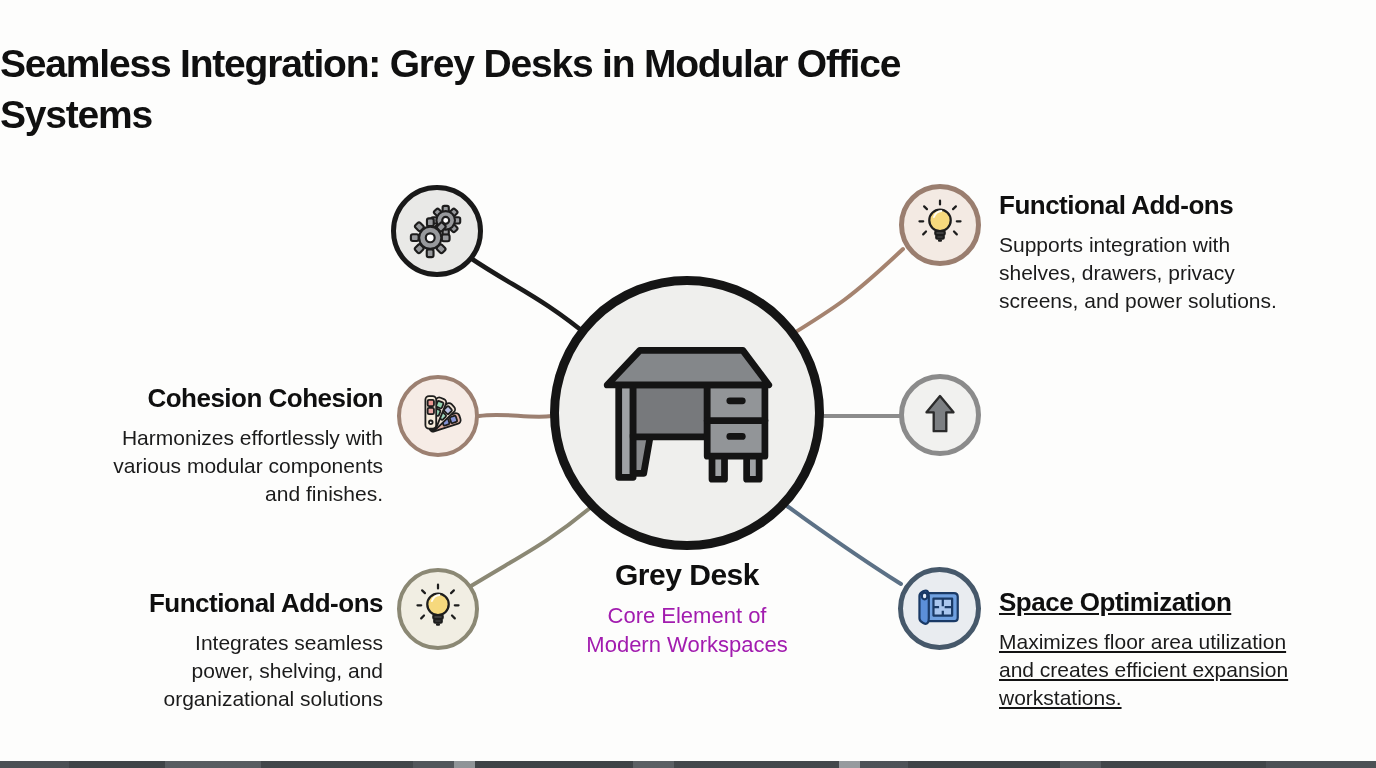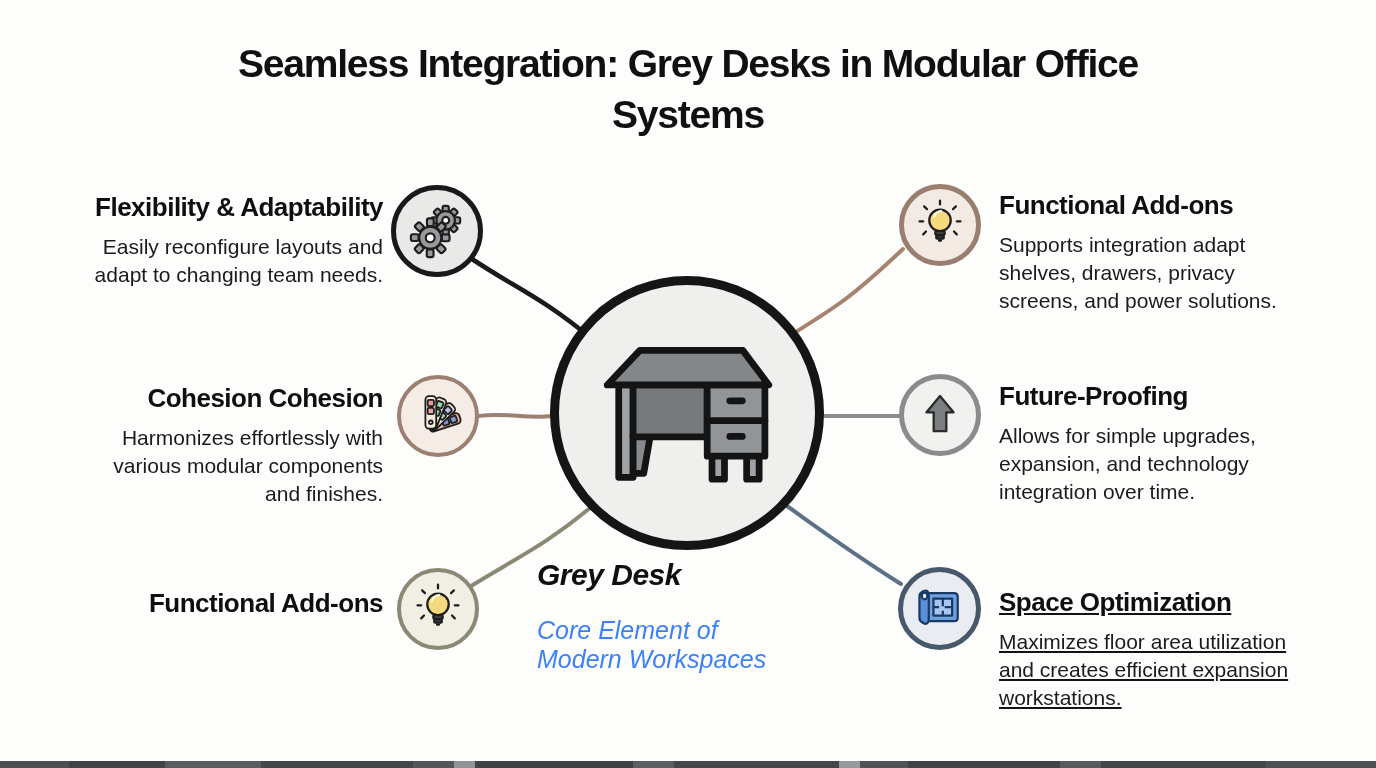--- a/index.html
+++ b/index.html
@@ -6,21 +6,21 @@
   body{
     width:1376px;height:768px;position:relative;overflow:hidden;
     background:#fdfdfc;
     font-family:"Liberation Sans", sans-serif;
     color:#131313;
   }
   .canvas{position:absolute;inset:0;}
   
   .main-title{
     position:absolute;top:38px;left:0;width:100%;
-    text-align:center;font-size:39px;font-weight:bold;line-height:51px;
+    font-size:39px;font-weight:bold;line-height:51px;
     letter-spacing:-1.2px;color:#101010;white-space:pre-line;margin:0;
   }
   
   svg.connectors{position:absolute;left:0;top:0;z-index:1;}
   
   .circle{
     position:absolute;border-radius:50%;z-index:2;
     display:flex;align-items:center;justify-content:center;box-sizing:border-box;
   }
   .center-circle{
@@ -44,24 +44,24 @@
   .left-text{left:25px;width:358px;text-align:right;}
   .right-text{left:999px;width:350px;text-align:left;}
   .t-l1{top:192px;}
   .t-l2{top:383px;}
   .t-l3{top:588px;}
   .t-r1{top:190px;}
   .t-r2{top:381px;}
   .t-r3{top:587px;text-decoration:underline;}
   
   .center-label{
-    position:absolute;top:558px;left:537px;width:300px;text-align:left;z-index:3;font-style:italic;
+    position:absolute;top:558px;left:537px;width:300px;text-align:center;z-index:3;
   }
   .center-label .heading{font-size:30px;font-weight:bold;letter-spacing:-0.5px;color:#0f0f0f;}
-  .center-label .sub{margin-top:24px;font-size:25px;line-height:29px;color:#3b82f6;white-space:pre-line;}
+  .center-label .sub{margin-top:9px;font-size:22px;line-height:29px;color:#a21caf;white-space:pre-line;}
   
   .bottom-smudge{
     position:absolute;left:0;bottom:0;width:100%;height:7px;z-index:4;opacity:.92;
     background:linear-gradient(90deg,
       #3c4146 0 5%, #2f3438 5% 12%, #4a4f54 12% 19%, #32373b 19% 30%,
       #43484d 30% 33%, #868b8f 33% 34.5%, #2e3337 34.5% 46%, #4d5257 46% 49%,
       #33383c 49% 61%, #8d9296 61% 62.5%, #3f444a 62.5% 66%, #2f3438 66% 77%,
       #484d52 77% 80%, #31363a 80% 92%, #3d4247 92% 100%);
   }
 </style>
@@ -100,25 +100,20 @@
       </g>
     </svg>
   </div>
 
   <div class="center-label">
     <div class="heading">Grey Desk</div>
     <div class="sub">Core Element of
 Modern Workspaces</div>
   </div>
 
-  <div class="node-text left-text t-l1">
-    <h2>Flexibility &amp; Adaptability</h2>
-    <p>Easily reconfigure layouts and
-adapt to changing team needs.</p>
-  </div>
   <div class="circle c-l1">
     <svg viewBox="0 0 60 60" width="58" height="58">
       <g fill="#97999c" stroke="#1d1d1d" stroke-width="2.2">
         <g>
           <rect x="35.8" y="4" width="6.4" height="7" rx="1.8" transform="rotate(0 39 19)"></rect>
           <rect x="35.8" y="4" width="6.4" height="7" rx="1.8" transform="rotate(45 39 19)"></rect>
           <rect x="35.8" y="4" width="6.4" height="7" rx="1.8" transform="rotate(90 39 19)"></rect>
           <rect x="35.8" y="4" width="6.4" height="7" rx="1.8" transform="rotate(135 39 19)"></rect>
           <rect x="35.8" y="4" width="6.4" height="7" rx="1.8" transform="rotate(180 39 19)"></rect>
           <rect x="35.8" y="4" width="6.4" height="7" rx="1.8" transform="rotate(225 39 19)"></rect>
@@ -172,20 +167,23 @@
           <rect x="18.5" y="12" width="7" height="7" rx="1.5" fill="#ec9a94"></rect>
           <rect x="18.5" y="21" width="7" height="7" rx="1.5" fill="#e8a8a4"></rect>
           <circle cx="22" cy="37" r="2" fill="#fff"></circle>
         </g>
       </g>
     </svg>
   </div>
 
   <div class="node-text left-text t-l3">
     <h2>Functional Add-ons</h2>
+    <p>Integrates seamless
+power, shelving, and
+organizational solutions</p>
   </div>
   <div class="circle c-l3">
     <svg viewBox="0 0 60 60" width="56" height="56">
       <g stroke="#1d1d1d" stroke-width="2.4" stroke-linecap="round">
         <line x1="30" y1="8" x2="30" y2="4"></line>
         <line x1="16" y1="13" x2="13" y2="10"></line>
         <line x1="44" y1="13" x2="47" y2="10"></line>
         <line x1="12" y1="26" x2="8" y2="26"></line>
         <line x1="48" y1="26" x2="52" y2="26"></line>
         <line x1="15" y1="37" x2="12" y2="40"></line>
@@ -194,21 +192,21 @@
         <path d="M 23.5 21.5 Q 25.5 15.5 31.5 15" fill="none" stroke="#fffdf2" stroke-width="2"></path>
         <rect x="25" y="36.5" width="10" height="4" rx="1" fill="#4a4a4a"></rect>
         <rect x="26" y="41" width="8" height="3.6" rx="1" fill="#4a4a4a"></rect>
         <rect x="27.8" y="45.4" width="4.4" height="2.6" rx="1.2" fill="#1d1d1d" stroke="none"></rect>
       </g>
     </svg>
   </div>
 
   <div class="node-text right-text t-r1">
     <h2>Functional Add-ons</h2>
-    <p>Supports integration adapt
+    <p>Supports integration with
 shelves, drawers, privacy
 screens, and power solutions.</p>
   </div>
   <div class="circle c-r1">
     <svg viewBox="0 0 60 60" width="56" height="56">
       <g stroke="#1d1d1d" stroke-width="2.4" stroke-linecap="round">
         <line x1="30" y1="8" x2="30" y2="4"></line>
         <line x1="16" y1="13" x2="13" y2="10"></line>
         <line x1="44" y1="13" x2="47" y2="10"></line>
         <line x1="12" y1="26" x2="8" y2="26"></line>
@@ -217,26 +215,20 @@
         <line x1="45" y1="37" x2="48" y2="40"></line>
         <circle cx="30" cy="25" r="11.5" fill="#f6d97d"></circle>
         <path d="M 23.5 21.5 Q 25.5 15.5 31.5 15" fill="none" stroke="#fffdf2" stroke-width="2"></path>
         <rect x="25" y="36.5" width="10" height="4" rx="1" fill="#4a4a4a"></rect>
         <rect x="26" y="41" width="8" height="3.6" rx="1" fill="#4a4a4a"></rect>
         <rect x="27.8" y="45.4" width="4.4" height="2.6" rx="1.2" fill="#1d1d1d" stroke="none"></rect>
       </g>
     </svg>
   </div>
 
-  <div class="node-text right-text t-r2">
-    <h2>Future-Proofing</h2>
-    <p>Allows for simple upgrades,
-expansion, and technology
-integration over time.</p>
-  </div>
   <div class="circle c-r2">
     <svg viewBox="0 0 60 60" width="54" height="54">
       <polygon points="30,9 45,27 37,27 37,48 23,48 23,27 15,27" fill="#7c7f82" stroke="#2b2b2b" stroke-width="2.6" stroke-linejoin="round"></polygon>
     </svg>
   </div>
 
   <div class="node-text right-text t-r3">
     <h2>Space Optimization</h2>
     <p>Maximizes floor area utilization
 and creates efficient expansion

